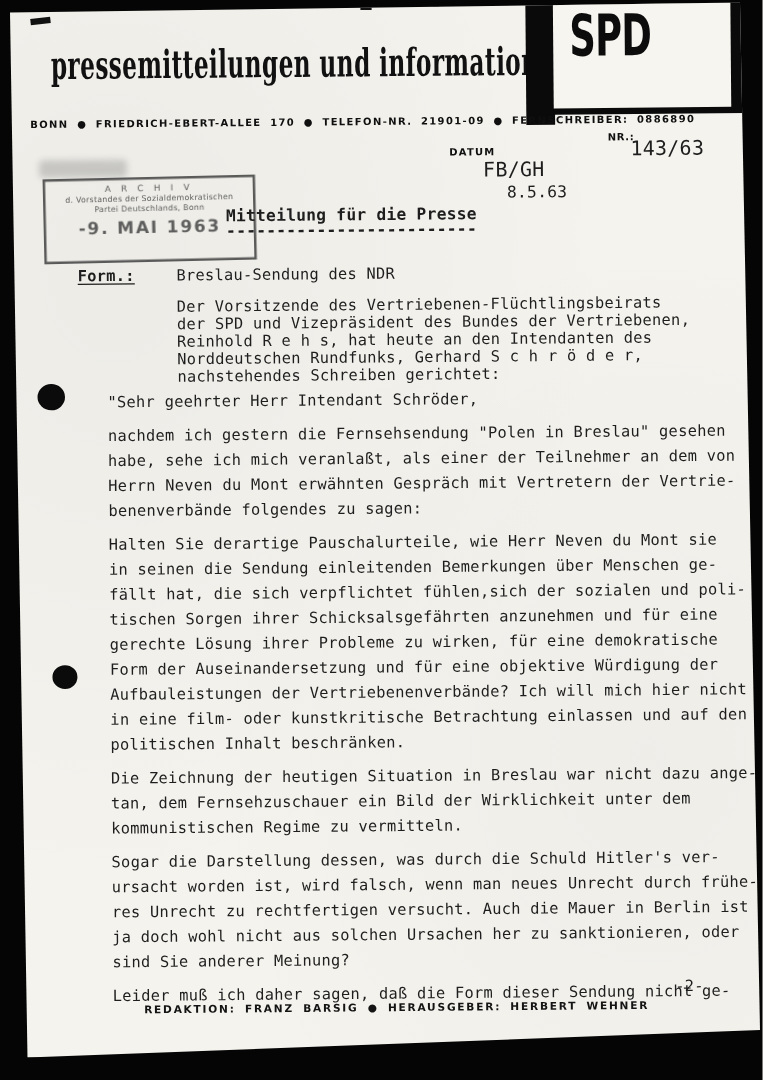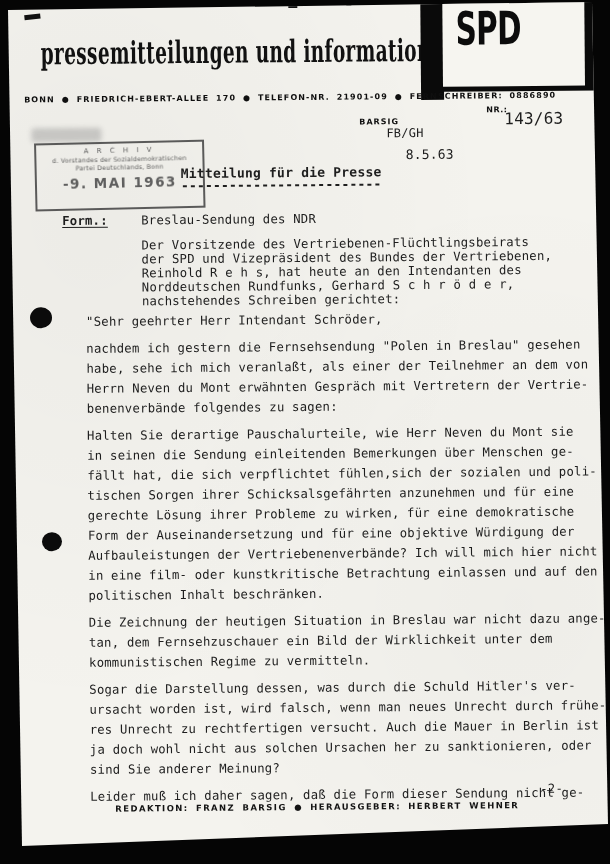--- a/index.html
+++ b/index.html
@@ -38,21 +38,21 @@
     font-family:"DejaVu Sans",sans-serif;
   }
   .address-line{
     position:absolute;left:27px;top:93px;white-space:nowrap;
     font-size:8px;font-weight:600;letter-spacing:1.1px;word-spacing:3px;color:#0f0f0f;
   }
   .datum-label{position:absolute;left:362px;top:118px;font-size:8px;font-weight:600;letter-spacing:1px;}
   .datum-value{position:absolute;left:408px;top:112px;font-size:13px;margin-top:36px;}
   .nr-label{position:absolute;left:489px;top:107px;font-size:8px;font-weight:600;letter-spacing:0.5px;}
   .nr-value{position:absolute;left:507px;top:111px;font-size:16px;}
-  .initials{position:absolute;left:389px;top:127px;font-size:12px;}
+  .initials{position:absolute;left:389px;top:127px;font-size:16px;}
 
   
   .smudge{position:absolute;left:34px;top:126px;width:70px;height:14px;background:#8c8c8c;
     opacity:.4;filter:blur(2.5px);border-radius:3px;}
   .stamp{
     position:absolute;left:37px;top:140px;width:166px;height:64px;
     border:2px solid #4a4a4a;transform:rotate(-0.8deg);filter:blur(0.4px);
     color:#4f4f4f;text-align:center;opacity:.9;
   }
   .stamp-l1{font-size:7px;letter-spacing:3px;margin-top:3px;}
@@ -94,21 +94,21 @@
 
     <div class="masthead-title">pressemitteilungen und informationen</div>
     <div class="spd-bar"></div>
     <div class="spd-banner">
       <div class="spd-box" style="left:0;top:2px;">
         <div class="spd-text">SPD</div>
       </div>
     </div>
     <div class="address-line print">BONN ● FRIEDRICH-EBERT-ALLEE 170 ● TELEFON-NR. 21901-09 ● FERNSCHREIBER: 0886890</div>
 
-    <div class="datum-label print">BARSIG</div>
+    <div class="datum-label print">DATUM</div>
     <div class="datum-value mono">8.5.63</div>
     <div class="nr-label print">NR.:</div>
     <div class="nr-value mono">143/63</div>
     <div class="initials mono">FB/GH</div>
 
     <div class="smudge"></div>
     <div class="stamp print">
       <div class="stamp-l1">A R C H I V</div>
       <div class="stamp-l2">d. Vorstandes der Sozialdemokratischen</div>
       <div class="stamp-l3">Partei Deutschlands, Bonn</div>

